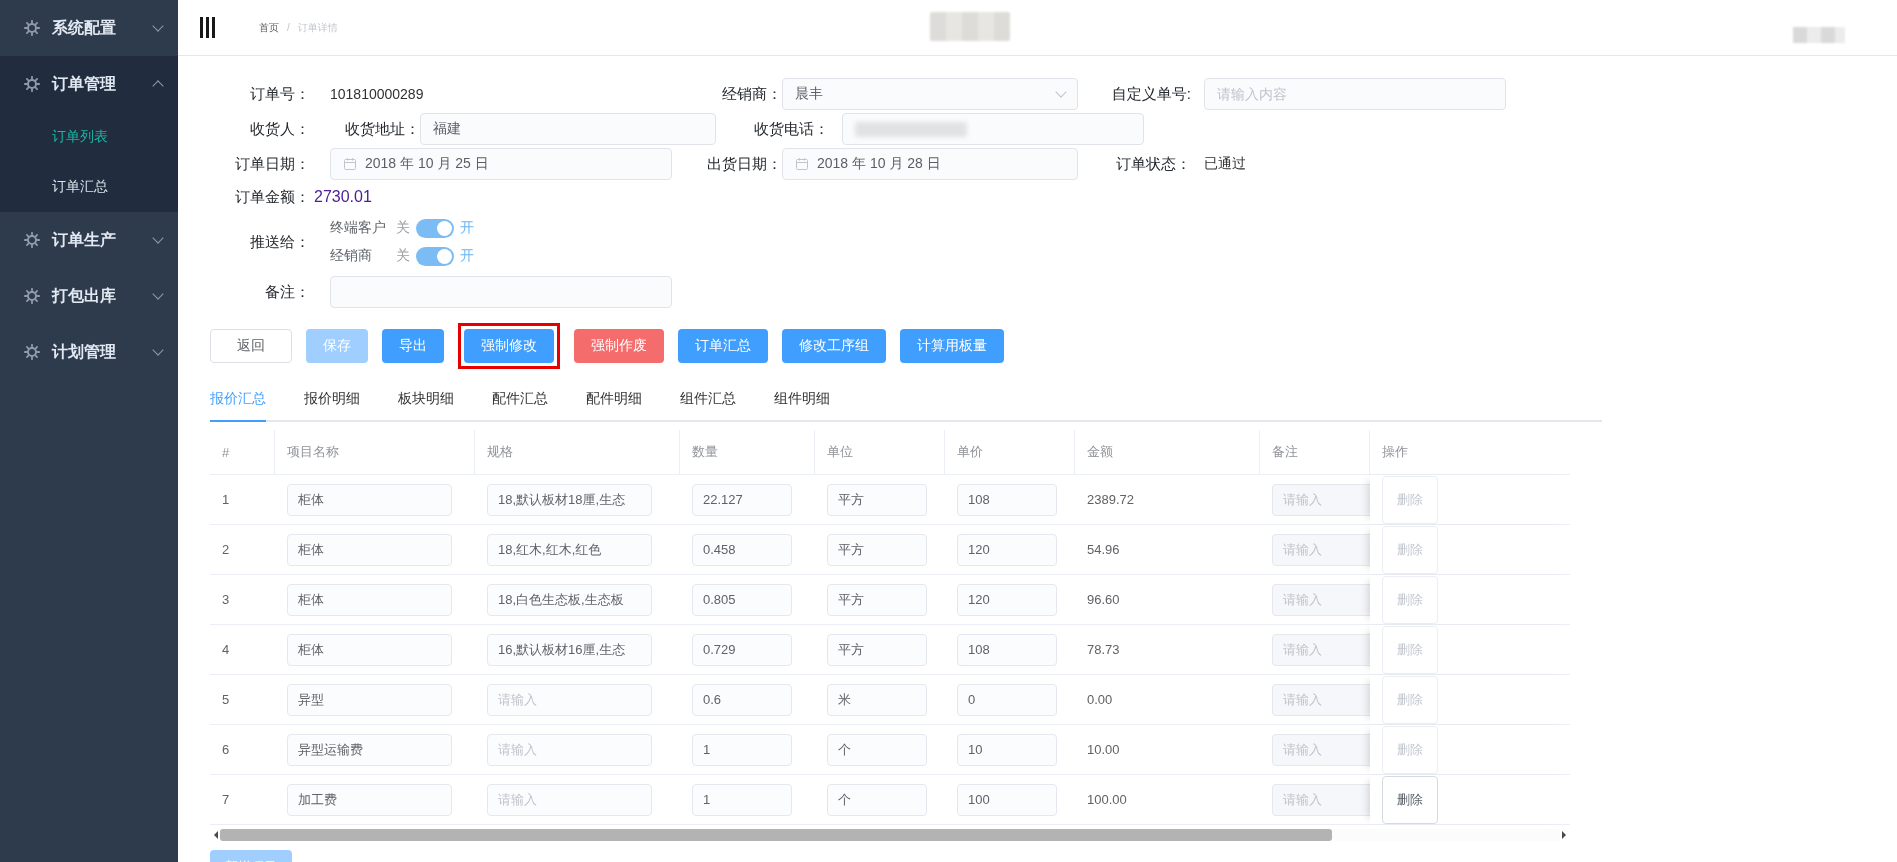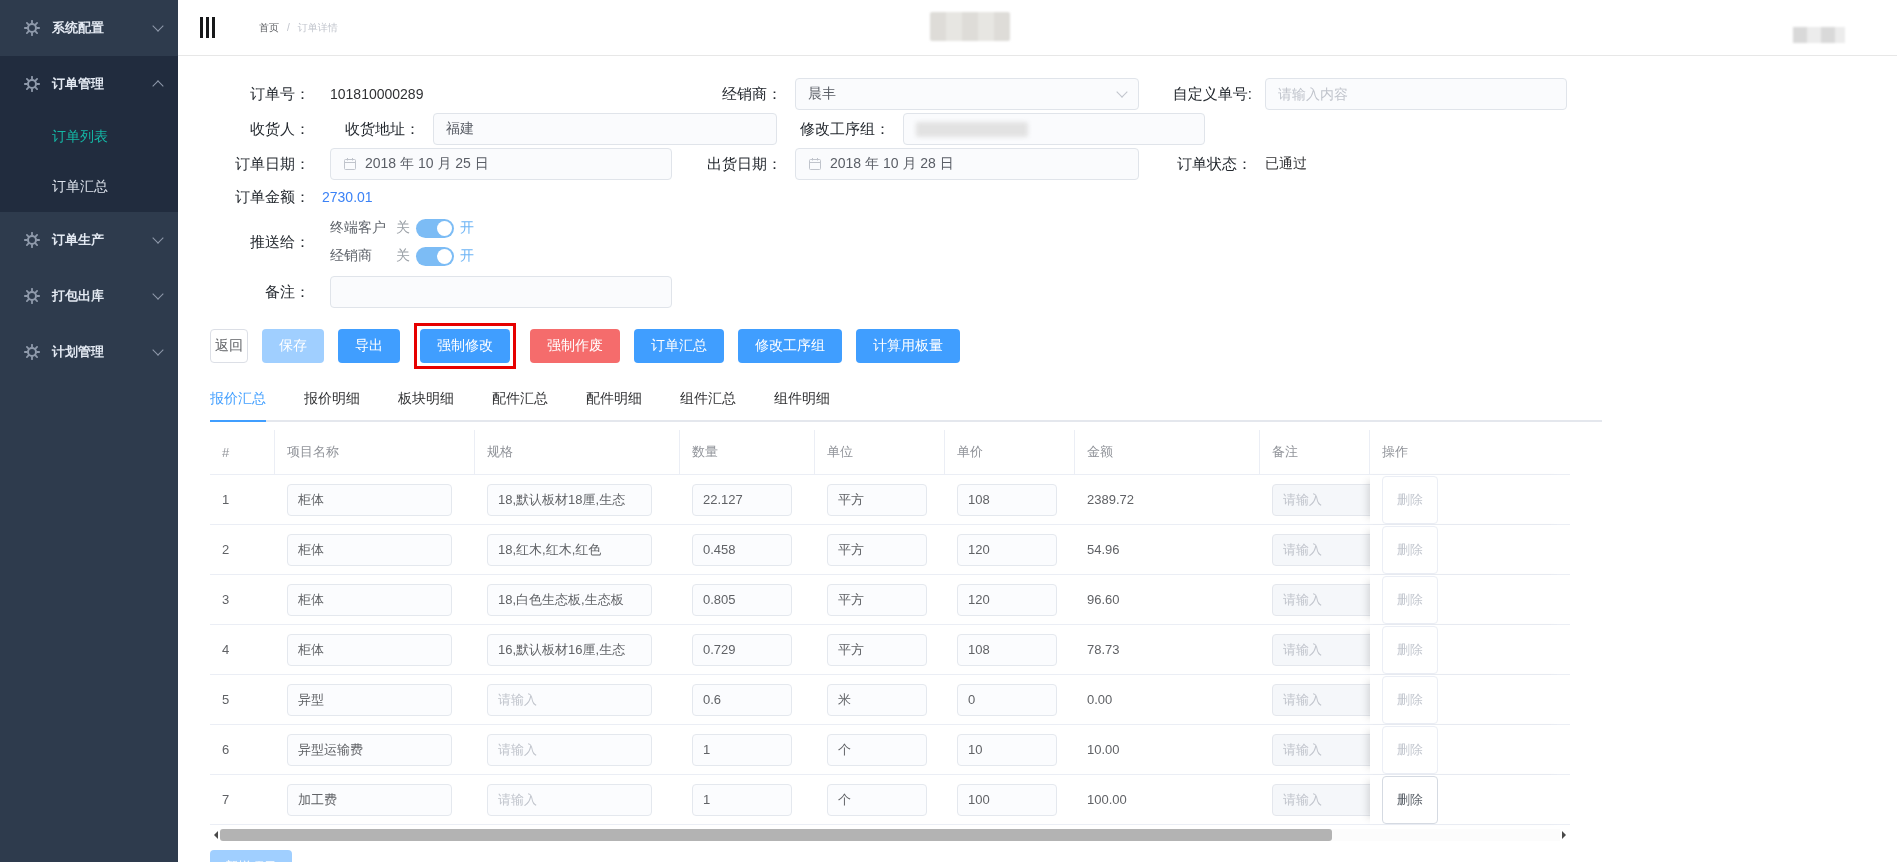--- a/index.html
+++ b/index.html
@@ -1,19 +1,19 @@
 <!DOCTYPE html>
 <html><head>
 <meta charset="utf-8">
 <style>
   html,body{margin:0;padding:0}
   body{width:1897px;height:862px;overflow:hidden;font-family:"Liberation Sans",sans-serif;background:#fff;display:flex}
   
   .sidebar{width:178px;background:#2e3b4d;height:862px;flex-shrink:0}
-  .sb-item{height:56px;display:flex;align-items:center;padding:0 16px 0 24px;color:#e3e9f2;font-size:13px;cursor:pointer}
+  .sb-item{height:56px;display:flex;align-items:center;padding:0 16px 0 24px;color:#e3e9f2;font-size:16px;cursor:pointer}
   .sb-item .lbl{margin-left:12px;flex:1;font-weight:700}
   .icon-wrap{width:16px;height:16px;display:flex}
   .chev{width:7px;height:7px;border-right:1.5px solid #8f9aab;border-bottom:1.5px solid #8f9aab;transform:rotate(45deg);margin-top:-4px}
   .chev.up{transform:rotate(-135deg);margin-top:4px}
   .sb-group{background:#212c3e}
   .sb-child{height:50px;display:flex;align-items:center;padding-left:52px;color:#dde3ec;font-size:14px;cursor:pointer}
   .sb-child.active{color:#14b8a6}
   
   .main{flex:1;position:relative;background:#fff}
   .topbar{height:55px;border-bottom:1px solid #e7e7e7;display:flex;align-items:center;padding-left:22px;position:relative}
@@ -28,42 +28,42 @@
   .censor-b{position:absolute;right:52px;top:27px;width:52px;height:16px;
     background:repeating-linear-gradient(90deg,#d9d9d9 0 14px,#ececec 14px 28px);filter:blur(1px)}
   
   .formwrap{padding:22px 0 0 32px}
   .frow{display:flex;align-items:center;margin-bottom:3px;min-height:32px}
   .flabel{font-weight:400;color:#24292f;font-size:15px;text-align:right;flex-shrink:0}
   .l1{width:100px}.l2{width:110px}.l3{width:113px}
   .box{height:32px;border:1px solid #e0e4ea;background:#fafbfd;border-radius:4px;display:flex;align-items:center;
     padding:0 12px;font-size:14px;color:#5a5e66;box-sizing:border-box}
   .f1{width:342px;margin-left:20px}
-  .f2{width:344px;margin-left:13px}
+  .f2{width:296px;}
   .f3{width:302px;margin-left:13px}
   input.box{outline:none}
   input::placeholder{color:#c0c4cc}
   .plain1{margin-left:20px;width:342px;font-size:14px;color:#303133}
   .selbox{justify-content:space-between;cursor:pointer}
   .selchev{width:7px;height:7px;border-right:1.5px solid #c0c4cc;border-bottom:1.5px solid #c0c4cc;transform:rotate(45deg);margin-top:-4px}
   .calico{margin-right:8px;flex-shrink:0;display:flex}
   .statustext{margin-left:13px;font-size:14px;color:#303133}
-  .amounttext{margin-left:12px;font-size:14px;color:#3b82f6}
+  .amounttext{margin-left:4px;font-size:16px;color:#4c1d95}
   .pushgrp{margin-left:20px}
   .pushrow{display:flex;align-items:center;height:28px;font-size:14px;color:#5f646b}
   .pushname{min-width:62px}
   .offlbl{color:#9aa0a6;margin:0 6px 0 4px}
   .onlbl{color:#6db4f5;margin-left:6px}
   .tgl{width:38px;height:19px;border-radius:10px;background:#7cbcf5;position:relative;cursor:pointer;flex-shrink:0}
   .tgl .knob{position:absolute;right:2px;top:2px;width:15px;height:15px;border-radius:50%;background:#fff}
   .censor-inline{width:112px;height:15px;background:#e2e2e2;filter:blur(2px);border-radius:2px}
   
   .toolbar{display:flex;align-items:center;margin:14px 0 0 32px;height:48px;gap:14px}
   .btn{height:34px;padding:0 16px;border-radius:4px;font-size:14px;display:flex;align-items:center;border:1px solid transparent;cursor:pointer;font-family:inherit}
-  .btn.plain{background:#fff;border-color:#dcdfe6;color:#606266;padding:0 4px}
+  .btn.plain{background:#fff;border-color:#dcdfe6;color:#606266;padding:0 26px}
   .btn.light{background:#a0cfff;color:#fff}
   .btn.blue{background:#409eff;color:#fff}
   .btn.red{background:#f56c6c;color:#fff}
   .hlbox{border:3px solid #e60000;padding:3px;display:flex}
   
   .tabs{display:flex;margin:10px 0 0 32px;width:1392px;border-bottom:2px solid #e4e7ed;font-size:14px}
   .tab{padding:10px 0 12px;margin-right:38px;color:#303133;cursor:pointer}
   .tab.active{color:#409eff;border-bottom:2px solid #409eff;margin-bottom:-2px}
   
   .tablewrap{margin:8px 0 0 32px;width:1360px}
@@ -222,21 +222,21 @@
         <span class="selchev"></span>
       </div>
       <div class="flabel l3">自定义单号:</div>
       <input class="box f3" placeholder="请输入内容" style="">
     </div>
 
     <div class="frow">
       <div class="flabel l1">收货人：</div>
       <div class="flabel l2">收货地址：</div>
       <input class="box f2" value="福建" style="">
-      <div class="flabel l3">修改工序组：</div>
+      <div class="flabel l3">收货电话：</div>
       <div class="box f3">
           <div class="censor-inline"></div>
         </div>
     </div>
 
     <div class="frow">
       <div class="flabel l1">订单日期：</div>
       <div class="box f1">
         <span class="calico">
             <svg width="14" height="14" viewBox="0 0 14 14">

